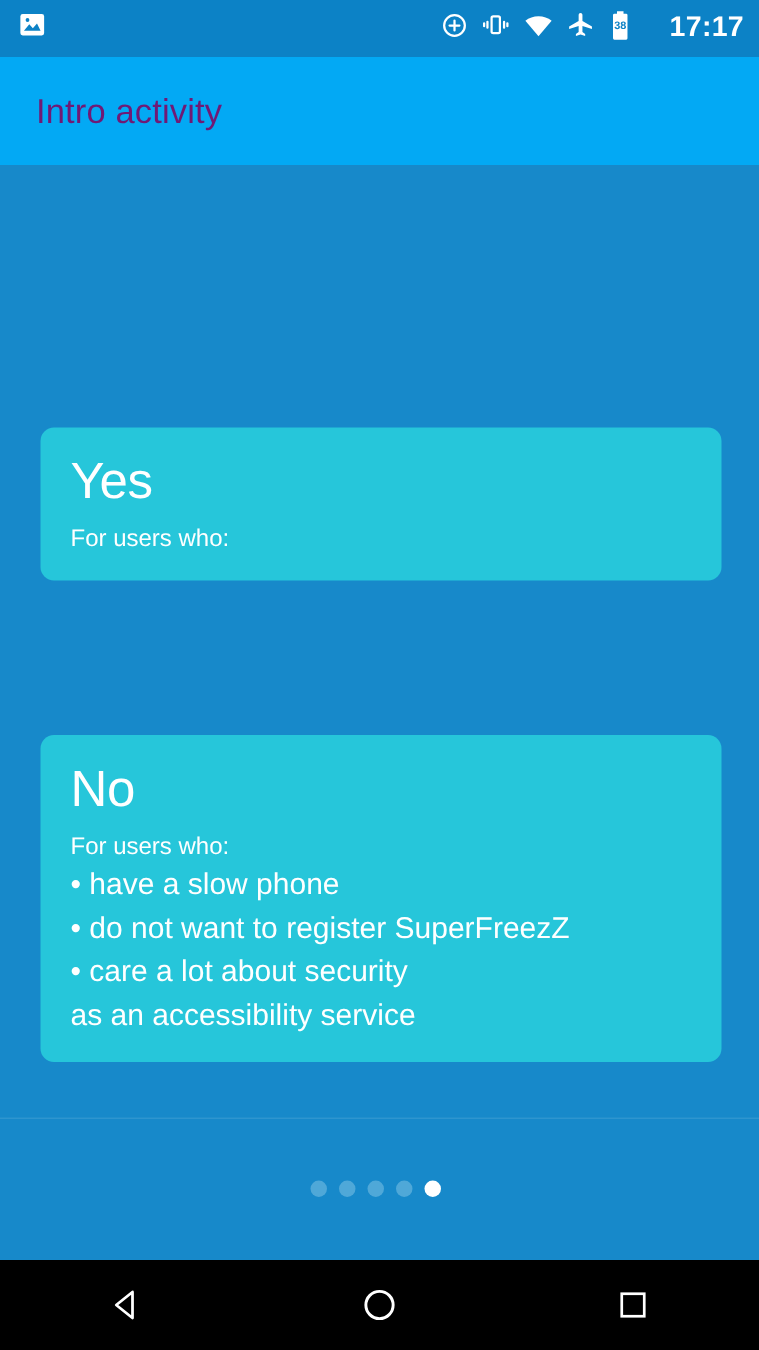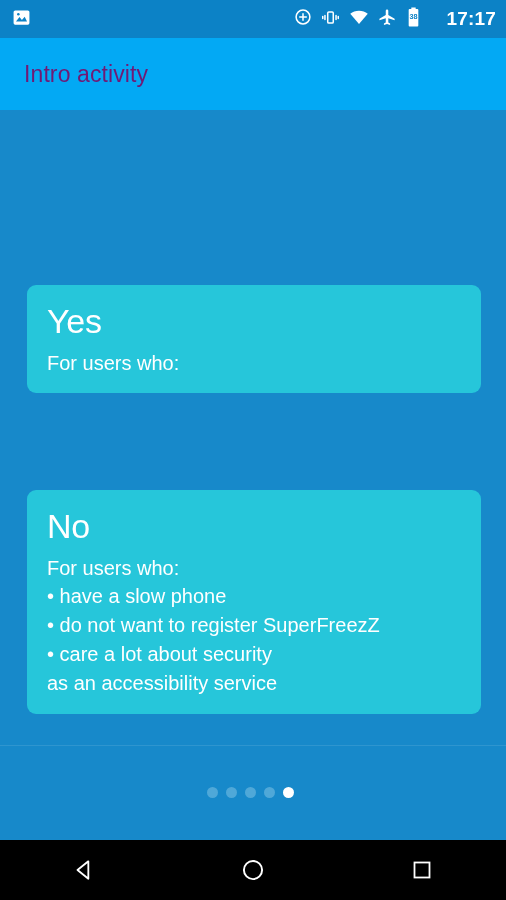--- a/index.html
+++ b/index.html
@@ -73,21 +73,21 @@
   #card-yes { top:175px; }
   #card-no  { top:380px; }
 
   .card-title {
     font-size:34px; font-weight:400;
     line-height:1.08;
     margin-bottom:9px;
     letter-spacing:-0.2px;
   }
   .card-lead {
-    font-size:20px; font-weight:400;
+    font-size:16px; font-weight:400;
     line-height:1.40;
   }
   .card-list { list-style:none; }
   .card-list li {
     font-size:20px; font-weight:400;
     line-height:1.45;
     text-indent:0;
   }
 
   

